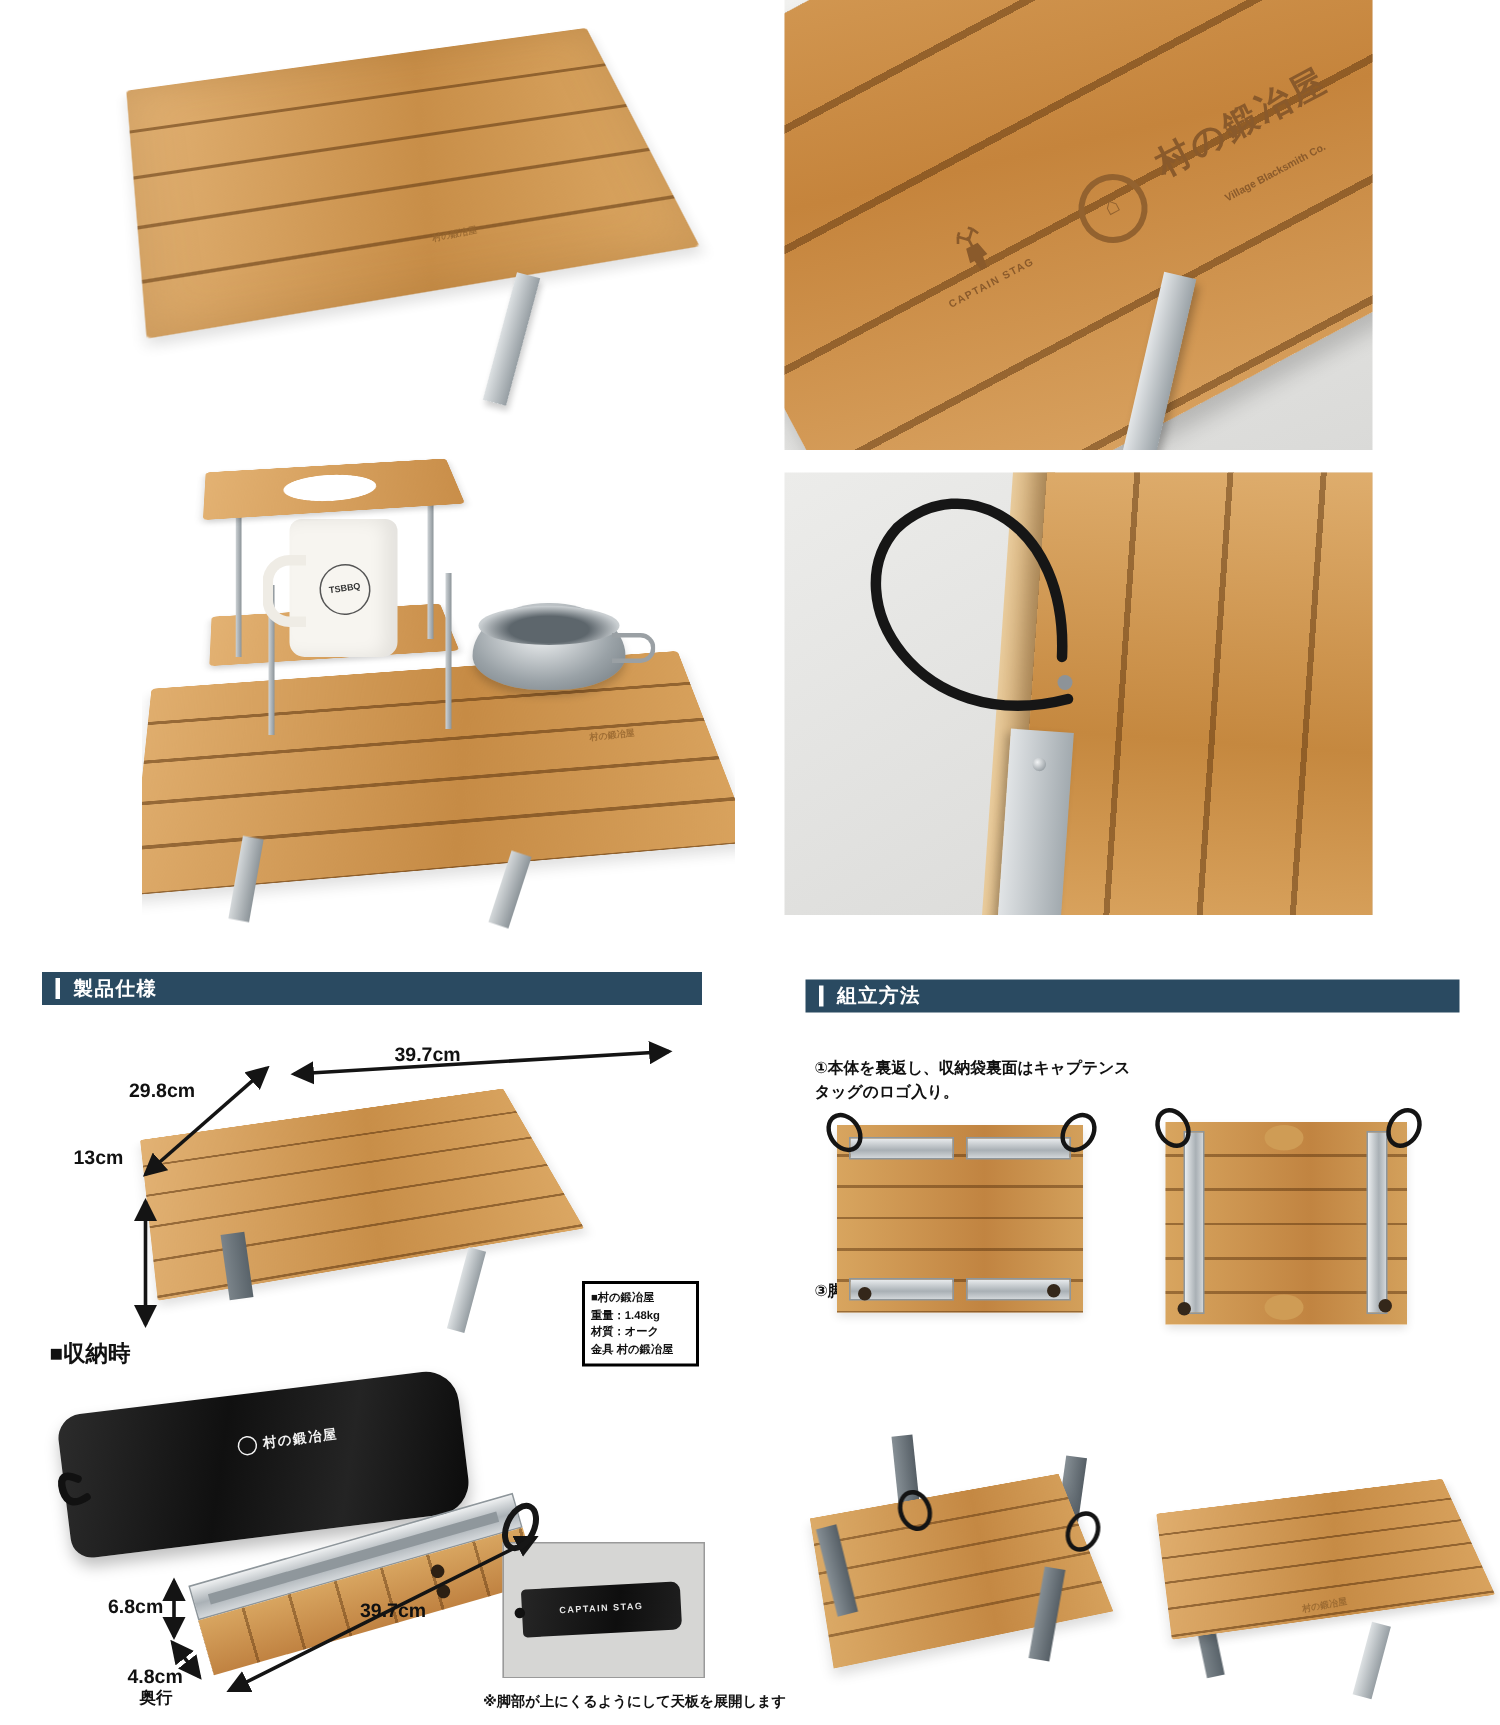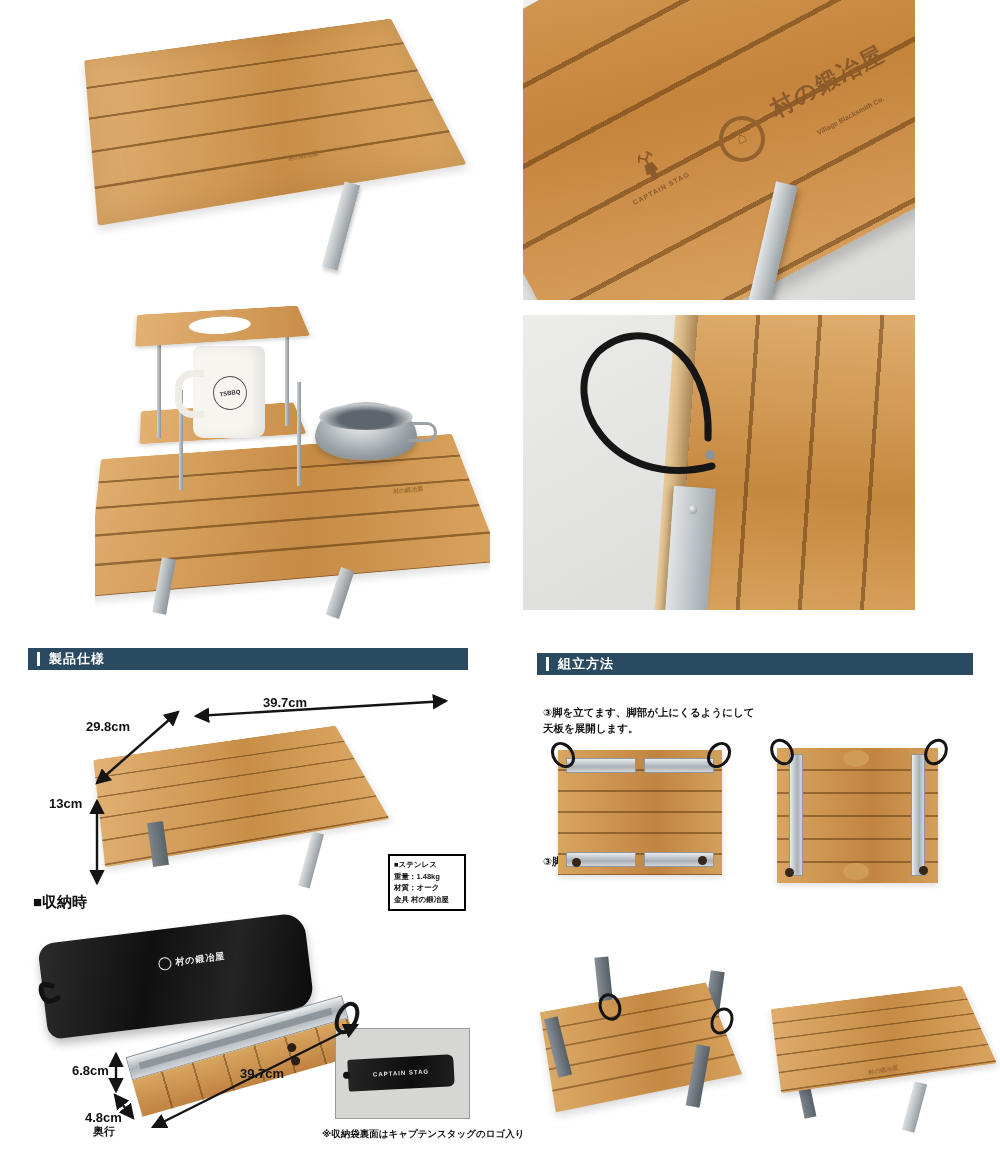--- a/index.html
+++ b/index.html
@@ -217,24 +217,24 @@
   <div class="section-header hdr-asm">
     <span class="bar"></span>
     <span>組立方法</span>
   </div>
 
   <div class="abs sd-top"></div>
   <div class="abs sd-leg1"></div>
   <div class="abs sd-leg2"></div>
   <div class="dim fs13 lbl" style="left:263px;top:695px;">39.7cm</div>
   <div class="dim fs13 lbl" style="left:86px;top:719px;">29.8cm</div>
-  <div class="dim fs13 lbl" style="left:49px;top:796px;">13cm</div>
+  <div class="dim fs13 lbl" style="left:49px;top:764px;">13cm</div>
 
   <div class="abs spec-box">
-    <div>■ステンレス</div>
+    <div>■村の鍛冶屋</div>
     <div>重量：1.48kg</div>
     <div>材質：オーク</div>
     <div>金具 村の鍛冶屋</div>
   </div>
 
   <div class="abs storage-header">■収納時</div>
   <div class="abs bag">
     <div class="bag-logo">
       <span class="ring"></span>
       <span class="txt">村の鍛冶屋</span>
@@ -247,23 +247,23 @@
     <div class="fold-hole" style="left:158px;top:46px;"></div>
   </div>
   <div class="dim fs13 lbl" style="left:72px;top:1063px;">6.8cm</div>
   <div class="dim fs11 lbl" style="left:93px;top:1124px;text-align:center;">奥行</div>
   <div class="dim fs13 lbl" style="left:85px;top:1110px;">4.8cm</div>
   <div class="dim fs13 lbl" style="left:240px;top:1066px;">39.7cm</div>
 
   <div class="abs mini-photo">
     <div class="mini-bag">CAPTAIN STAG</div>
   </div>
-  <div class="abs storage-note lbl">※収納袋裏面はキャプテンスタッグのロゴ入り</div>
-
-  <div class="step-text st1">③脚を立てます、脚部が上にくるようにして天板を展開します。</div>
+  <div class="abs storage-note lbl">※脚部が上にくるようにして天板を展開します</div>
+
+  <div class="step-text st1">①本体を裏返し、収納袋裏面はキャプテンスタッグのロゴ入り。</div>
   <div class="step-text st3">③脚を立てます。</div>
 
   <div class="sp sp1">
     <div class="sbar" style="left:8px;top:8px;width:70px;height:15px;"></div>
     <div class="sbar" style="left:86px;top:8px;width:70px;height:15px;"></div>
     <div class="sbar" style="left:8px;top:102px;width:70px;height:15px;"></div>
     <div class="sbar" style="left:86px;top:102px;width:70px;height:15px;"></div>
     <div class="loop" style="left:-6px;top:-9px;transform:rotate(-35deg);"></div>
     <div class="loop" style="left:150px;top:-9px;transform:rotate(35deg);"></div>
     <div class="hole" style="left:14px;top:108px;"></div>

